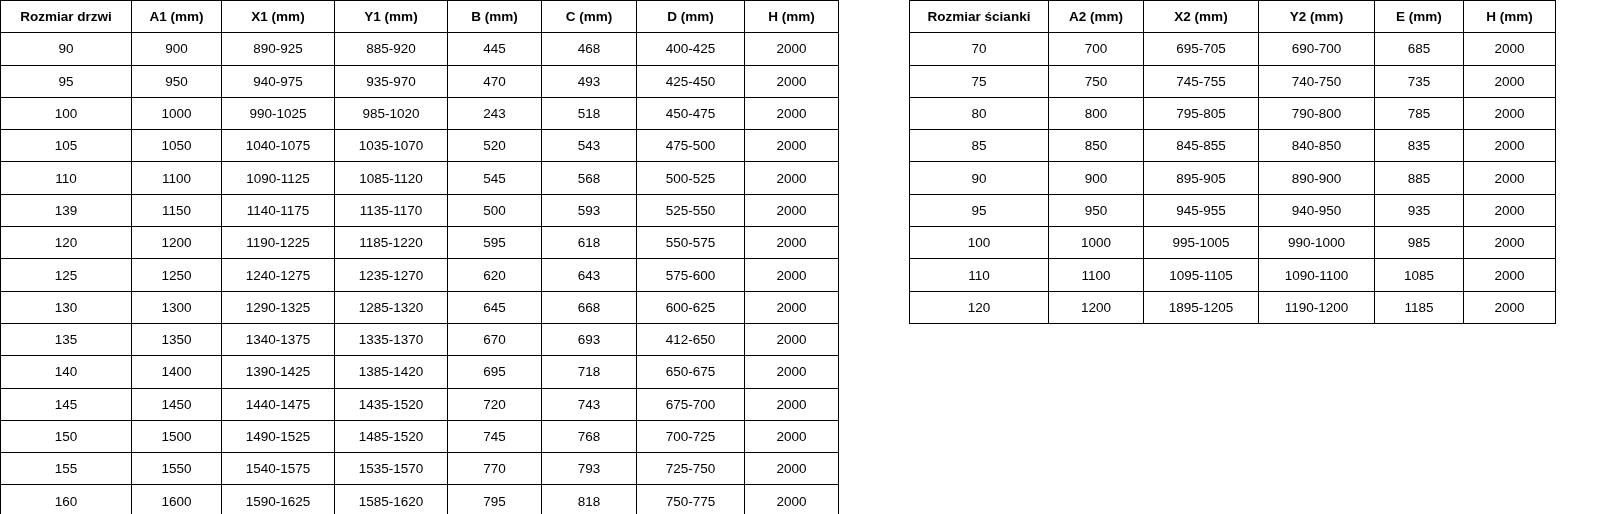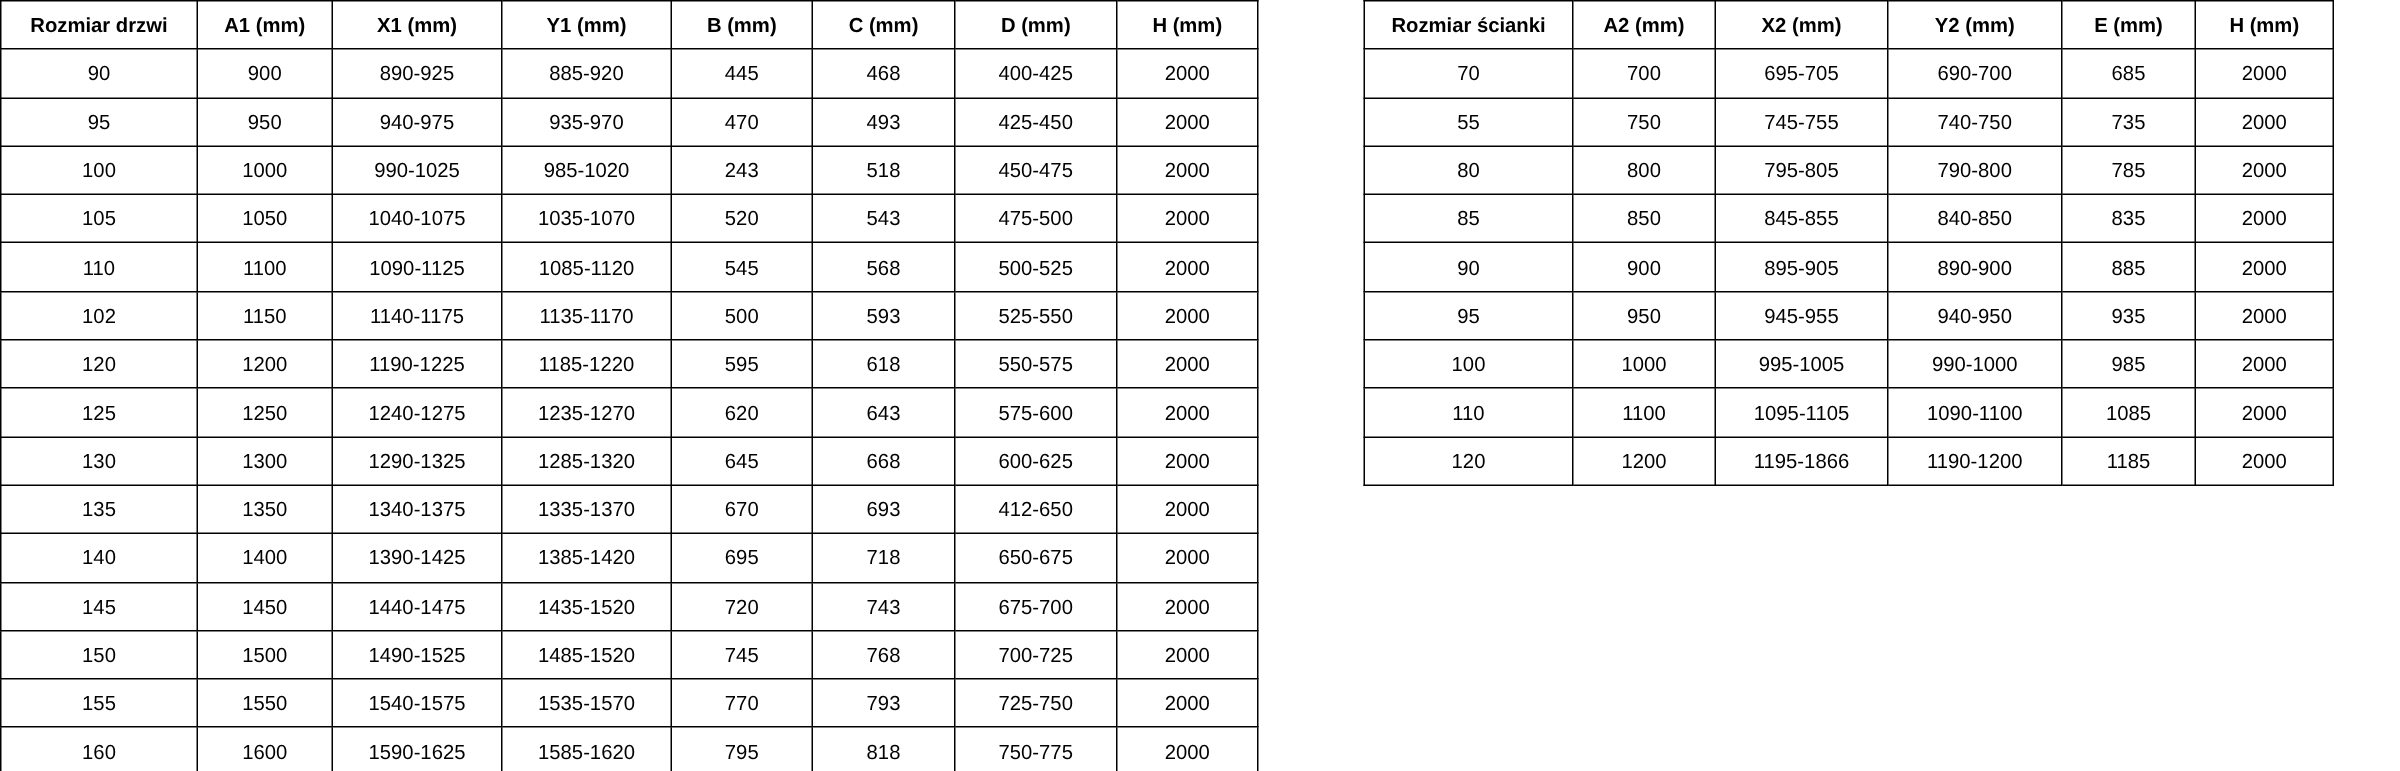--- a/index.html
+++ b/index.html
@@ -139,21 +139,21 @@
           <td>110</td>
           <td>1100</td>
           <td>1090-1125</td>
           <td>1085-1120</td>
           <td>545</td>
           <td>568</td>
           <td>500-525</td>
           <td>2000</td>
         </tr>
         <tr>
-          <td>102</td>
+          <td>139</td>
           <td>1150</td>
           <td>1140-1175</td>
           <td>1135-1170</td>
           <td>500</td>
           <td>593</td>
           <td>525-550</td>
           <td>2000</td>
         </tr>
         <tr>
           <td>120</td>
@@ -272,21 +272,21 @@
       <tbody>
         <tr>
           <td>70</td>
           <td>700</td>
           <td>695-705</td>
           <td>690-700</td>
           <td>685</td>
           <td>2000</td>
         </tr>
         <tr>
-          <td>55</td>
+          <td>75</td>
           <td>750</td>
           <td>745-755</td>
           <td>740-750</td>
           <td>735</td>
           <td>2000</td>
         </tr>
         <tr>
           <td>80</td>
           <td>800</td>
           <td>795-805</td>
@@ -330,21 +330,21 @@
           <td>110</td>
           <td>1100</td>
           <td>1095-1105</td>
           <td>1090-1100</td>
           <td>1085</td>
           <td>2000</td>
         </tr>
         <tr>
           <td>120</td>
           <td>1200</td>
-          <td>1195-1866</td>
+          <td>1895-1205</td>
           <td>1190-1200</td>
           <td>1185</td>
           <td>2000</td>
         </tr>
       </tbody>
     </table>
   </div>
 
 </div>
 

